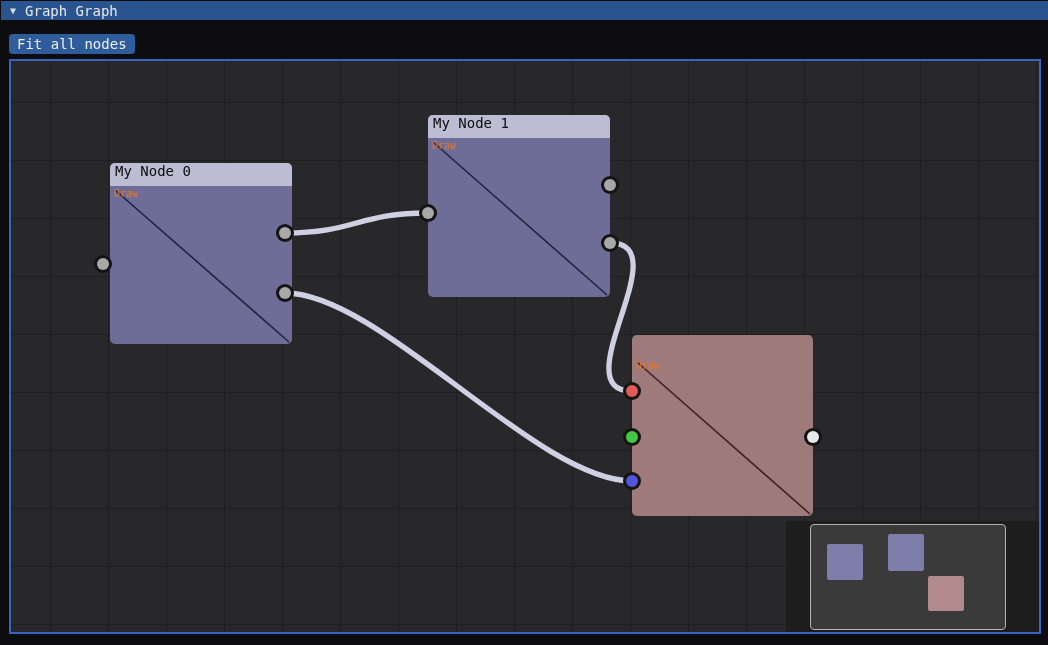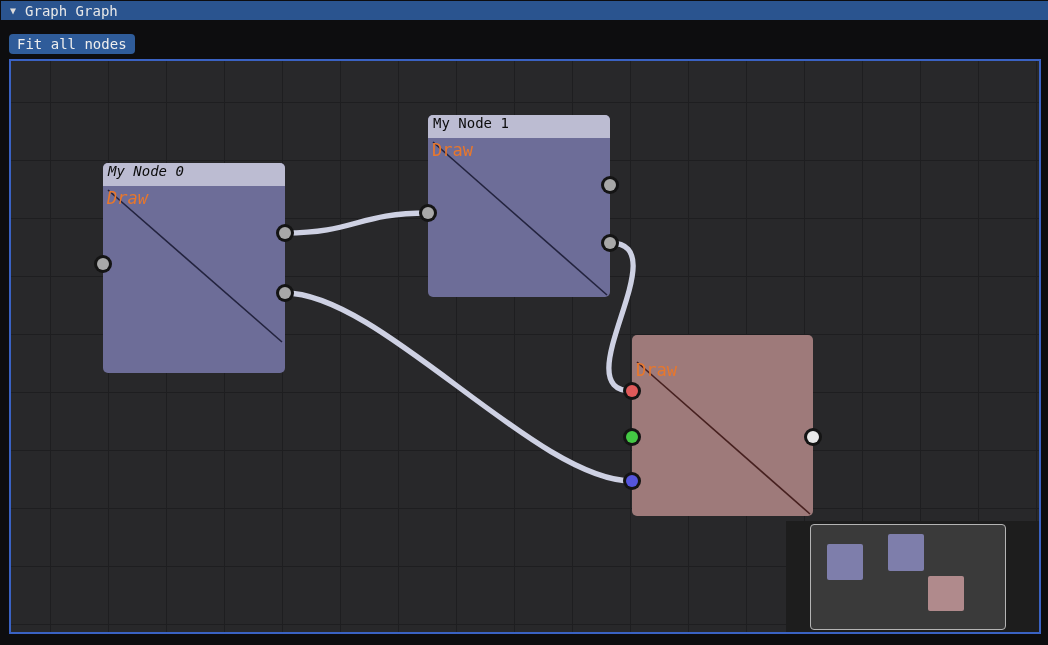--- a/index.html
+++ b/index.html
@@ -40,21 +40,21 @@
   .links-layer path{pointer-events:stroke;}
   
   .node{position:absolute;z-index:3;border-radius:5px;}
   .node-header{
     position:absolute;left:0;top:0;right:0;height:23px;
     border-radius:5px 5px 0 0;
     display:flex;
     font-size:14px;color:#0b0b0b;padding-left:5px;box-sizing:border-box;
   }
   .node-draw{
-    position:absolute;left:4px;top:25px;font-size:17px;z-index:2;
+    position:absolute;left:4px;top:25px;font-size:10px;z-index:2;
   }
   .node-diag{position:absolute;left:0;top:0;z-index:1;}
   .pin{
     position:absolute;z-index:5;width:12px;height:12px;border-radius:50%;
     box-shadow:0 0 0 3px #141414;cursor:crosshair;
   }
   
   .minimap-backdrop{
     position:absolute;left:775px;top:460px;width:253px;height:111px;
     background:#1d1d1d;z-index:6;
@@ -78,21 +78,21 @@
   <button>Fit all nodes</button>
 </div>
 
 <div class="canvas" id="canvas">
   <svg class="links-layer" id="links-svg" width="1028" height="571" viewBox="0 0 1028 571">
       <path d="M 274 172 C 344 172, 347 152, 417 152" fill="none" stroke="#ced1e3" stroke-width="5.3" stroke-linecap="round"></path>
       <path d="M 274 232 C 369 232, 526 420, 621 420" fill="none" stroke="#ced1e3" stroke-width="5.3" stroke-linecap="round"></path>
       <path d="M 599 182 C 669 182, 551 330, 621 330" fill="none" stroke="#ced1e3" stroke-width="5.3" stroke-linecap="round"></path>
     </svg>
   <div id="nodes-layer">
-      <div class="node" style="left: 92px; top: 102px; width: 182px; height: 210px; background: rgb(109, 109, 152); font-style: italic;">
+      <div class="node" style="left: 99px; top: 102px; width: 182px; height: 181px; background: rgb(109, 109, 152);">
         <div class="node-header" style="background: rgb(188, 188, 210);">
           <span>My Node 0</span>
         </div>
         <span class="node-draw" style="color: rgb(232, 119, 44);">Draw</span>
         <svg class="node-diag" width="182" height="181">
           <line x1="5" y1="27" x2="179" y2="179" stroke="#23233e" stroke-width="1.6"></line>
         </svg>
       </div>
       <div class="node" style="left: 417px; top: 54px; width: 182px; height: 182px; background: rgb(109, 109, 152);">
         <div class="node-header" style="background: rgb(188, 188, 210);">

